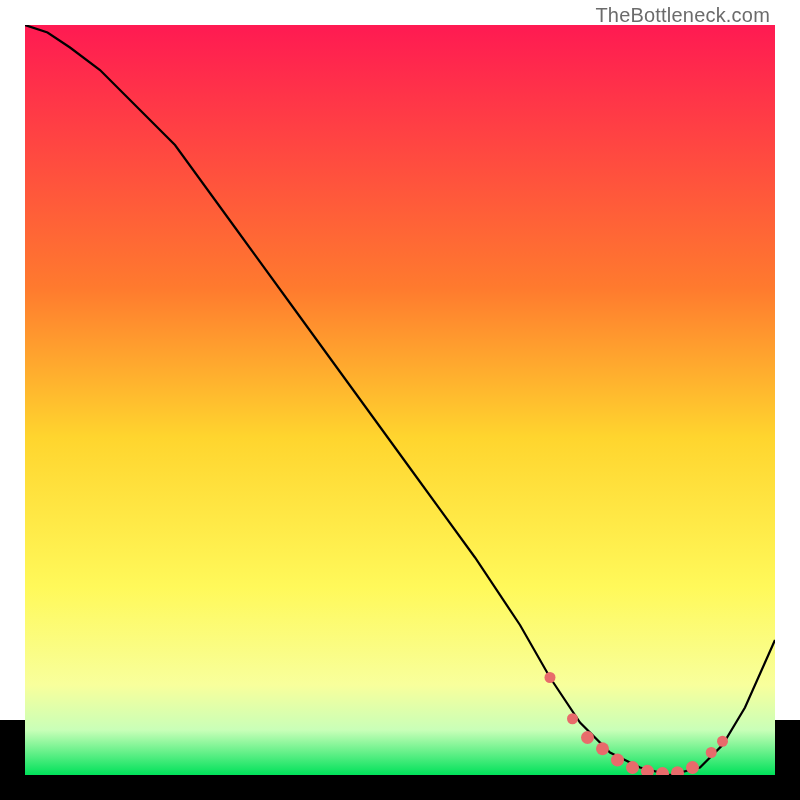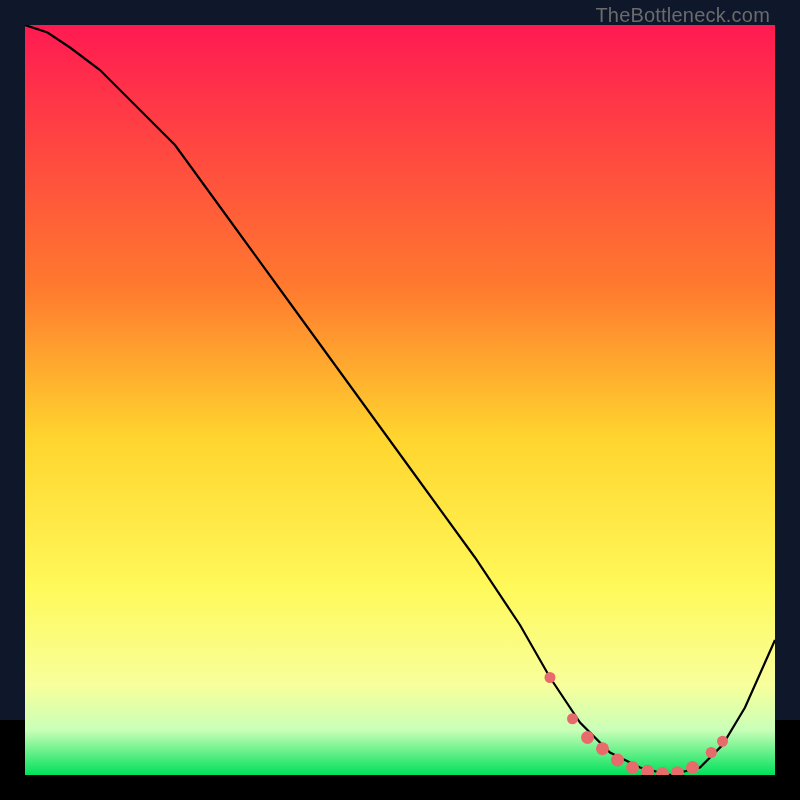--- a/index.html
+++ b/index.html
@@ -8,21 +8,21 @@
     width: 800px;
     height: 800px;
     background: #000;
     overflow: hidden;
     font-family: Arial, Helvetica, sans-serif;
   }
   .stage {
     position: relative;
     width: 800px;
     height: 720px;
-    background: #0f172a;
+    background: #ffffff;
     text-decoration: underline;
   }
   .plot {
     position: absolute;
     left: 25px;
     top: 25px;
     width: 750px;
     height: 750px;
     overflow: hidden;
   }

